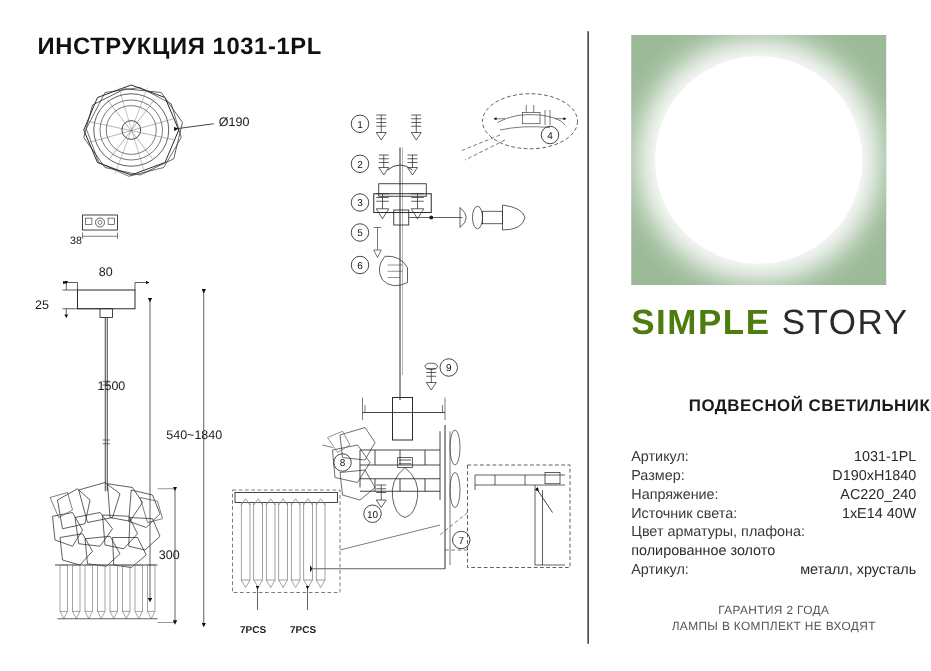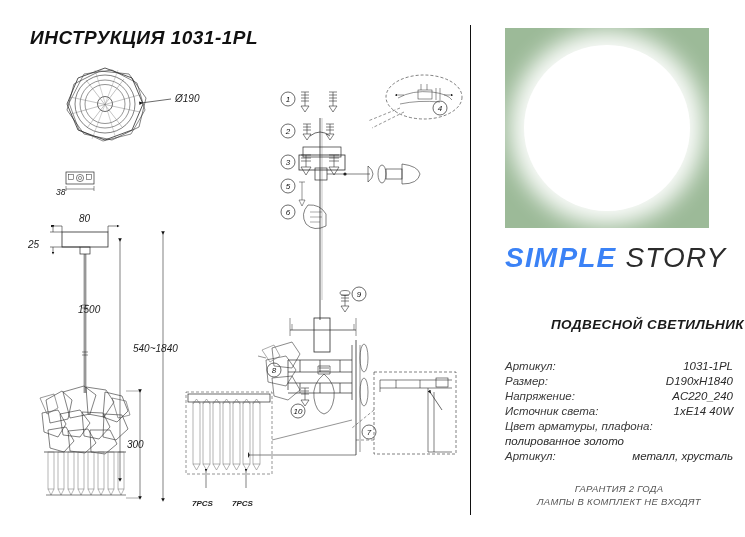--- a/index.html
+++ b/index.html
@@ -1,35 +1,35 @@
 <!DOCTYPE html>
 <html><head>
 <meta charset="utf-8">
 <style>
   html,body{margin:0;padding:0;background:#fff;}
   body{width:745px;height:537px;overflow:hidden;
        font-family:"Liberation Sans","DejaVu Sans",sans-serif;color:#1a1a1a;}
-  #sheet{position:relative;width:745px;height:537px;background:#fff;font-style:italic;}
+  #sheet{position:relative;width:745px;height:537px;background:#fff;}
 
   
   .doc-title{position:absolute;left:30px;top:27px;font-size:19px;font-weight:bold;
              letter-spacing:.5px;color:#111;white-space:nowrap;}
 
   
   .divider{position:absolute;left:470px;top:25px;width:1px;height:490px;background:#111;}
 
   
   .brand-square{position:absolute;left:505px;top:28px;width:204px;height:200px;
         background:#9cba98;overflow:hidden;}
   .brand-glow{position:absolute;left:50%;top:50%;transform:translate(-50%,-50%);
         width:166px;height:166px;border-radius:50%;background:#fff;
         box-shadow:0 0 22px 14px rgba(255,255,255,0.95);}
   .brand-name{position:absolute;left:505px;top:242px;font-size:28px;letter-spacing:1.2px;
         white-space:nowrap;}
-  .brand-name .b1{font-weight:bold;color:#3b82f6;}
+  .brand-name .b1{font-weight:bold;color:#4d7c0f;}
   .brand-name .b2{font-weight:normal;color:#2b2b2b;}
   .product-type{position:absolute;left:505px;top:317px;font-size:13.5px;font-weight:bold;
         letter-spacing:.4px;color:#1a1a1a;white-space:nowrap;margin-left:46px;}
 
   
   .spec{position:absolute;left:505px;top:359px;width:228px;font-size:11.5px;
         line-height:15px;color:#3a3a3a;}
   .spec .row{display:flex;justify-content:space-between;white-space:nowrap;gap:48px;}
   .spec .row .lbl{text-align:left;}
   .spec .row .val{text-align:right;color:#2b2b2b;}

